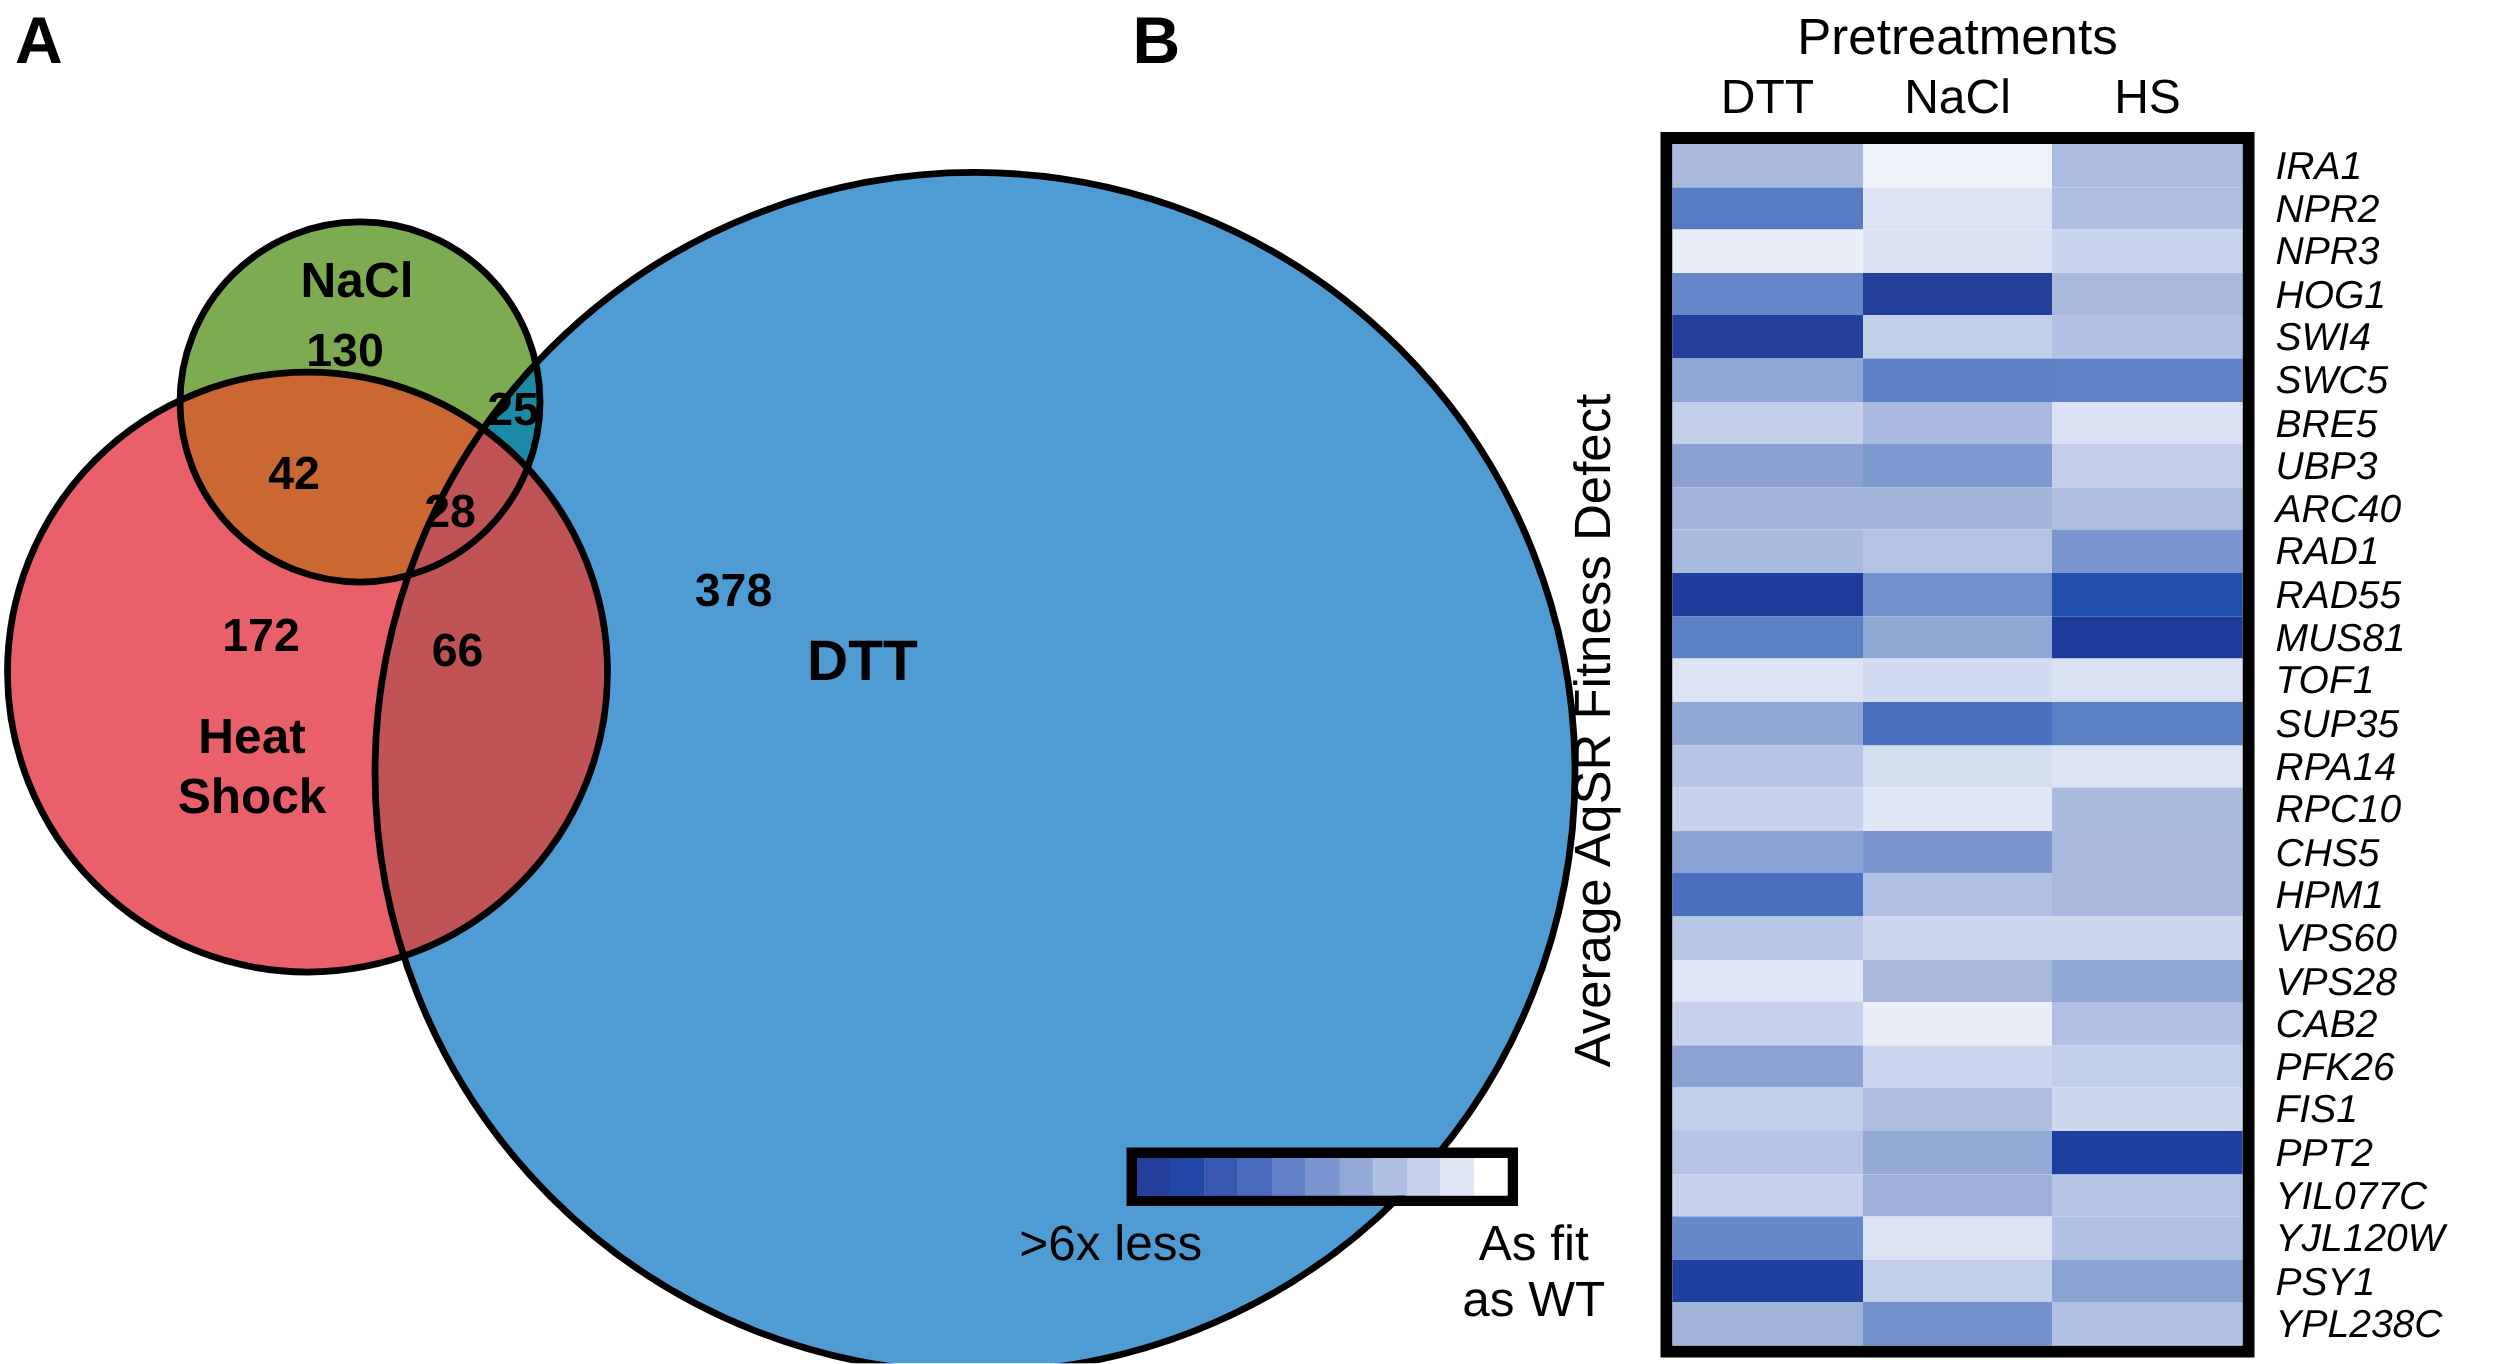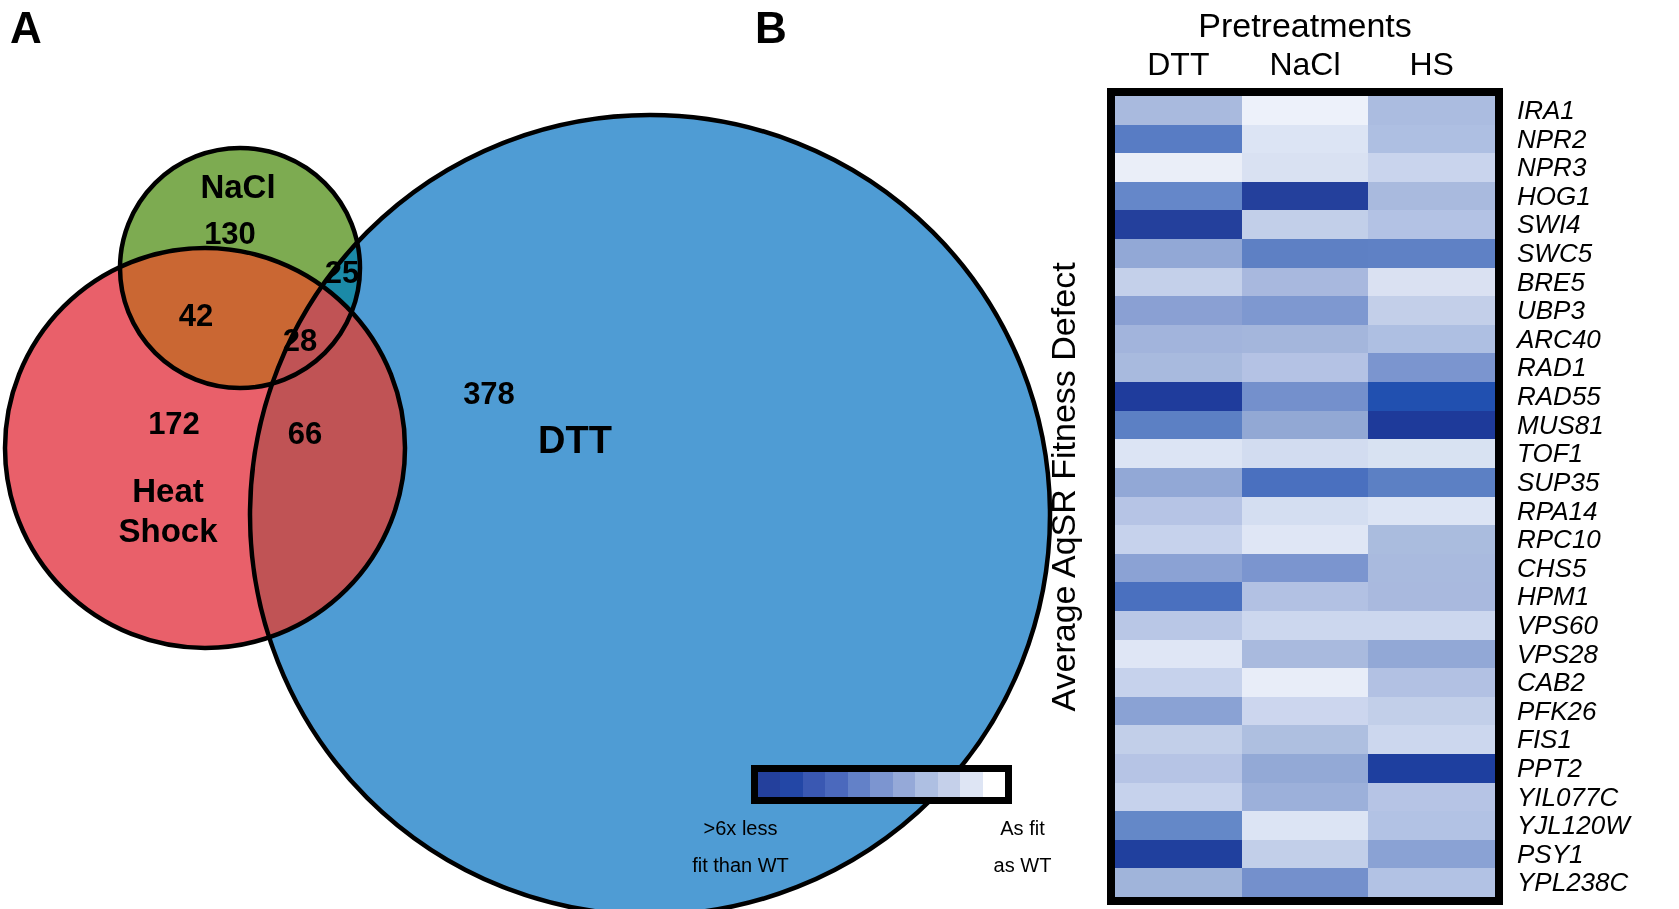--- a/index.html
+++ b/index.html
@@ -23,21 +23,21 @@
   #gene-labels{left:1517px;top:96px;width:162px;height:801px;
                display:flex;flex-direction:column;}
   .gene-label{flex:1;font-size:26px;font-style:italic;line-height:28.6px;
               white-space:nowrap;}
   #y-axis-label{left:1063px;top:487px;transform:translate(-50%,-50%) rotate(-90deg);
                 font-size:34px;white-space:nowrap;}
   
   #legend-bar{left:751px;top:765px;width:247px;height:25px;border:7px solid #000;
               display:flex;}
   #legend-bar .step{flex:1;}
-  .legend-text{top:810px;text-align:center;font-size:20px;line-height:37px;}
+  .legend-text{top:810px;text-align:center;font-size:33px;line-height:37px;}
   #legend-left{left:648px;width:185px;}
   #legend-right{left:950px;width:145px;}
 </style>
 </head>
 <body>
 
 <div class="abs panel-label" id="panelA-label">A</div>
 
 <svg class="abs" id="venn" width="1110" height="909" viewBox="0 0 1110 909">
   <defs>
@@ -274,18 +274,17 @@
     <div class="step" style="background: rgb(124, 149, 208);"></div>
     <div class="step" style="background: rgb(149, 169, 216);"></div>
     <div class="step" style="background: rgb(174, 191, 226);"></div>
     <div class="step" style="background: rgb(197, 208, 234);"></div>
     <div class="step" style="background: rgb(222, 229, 244);"></div>
     <div class="step" style="background: rgb(255, 255, 255);"></div>
   </div>
 
 <div class="abs legend-text" id="legend-left">
   <div>&gt;6x less</div>
-  <div>fit than WT</div>
 </div>
 <div class="abs legend-text" id="legend-right">
   <div>As fit</div>
   <div>as WT</div>
 </div>
 
 </body></html>

